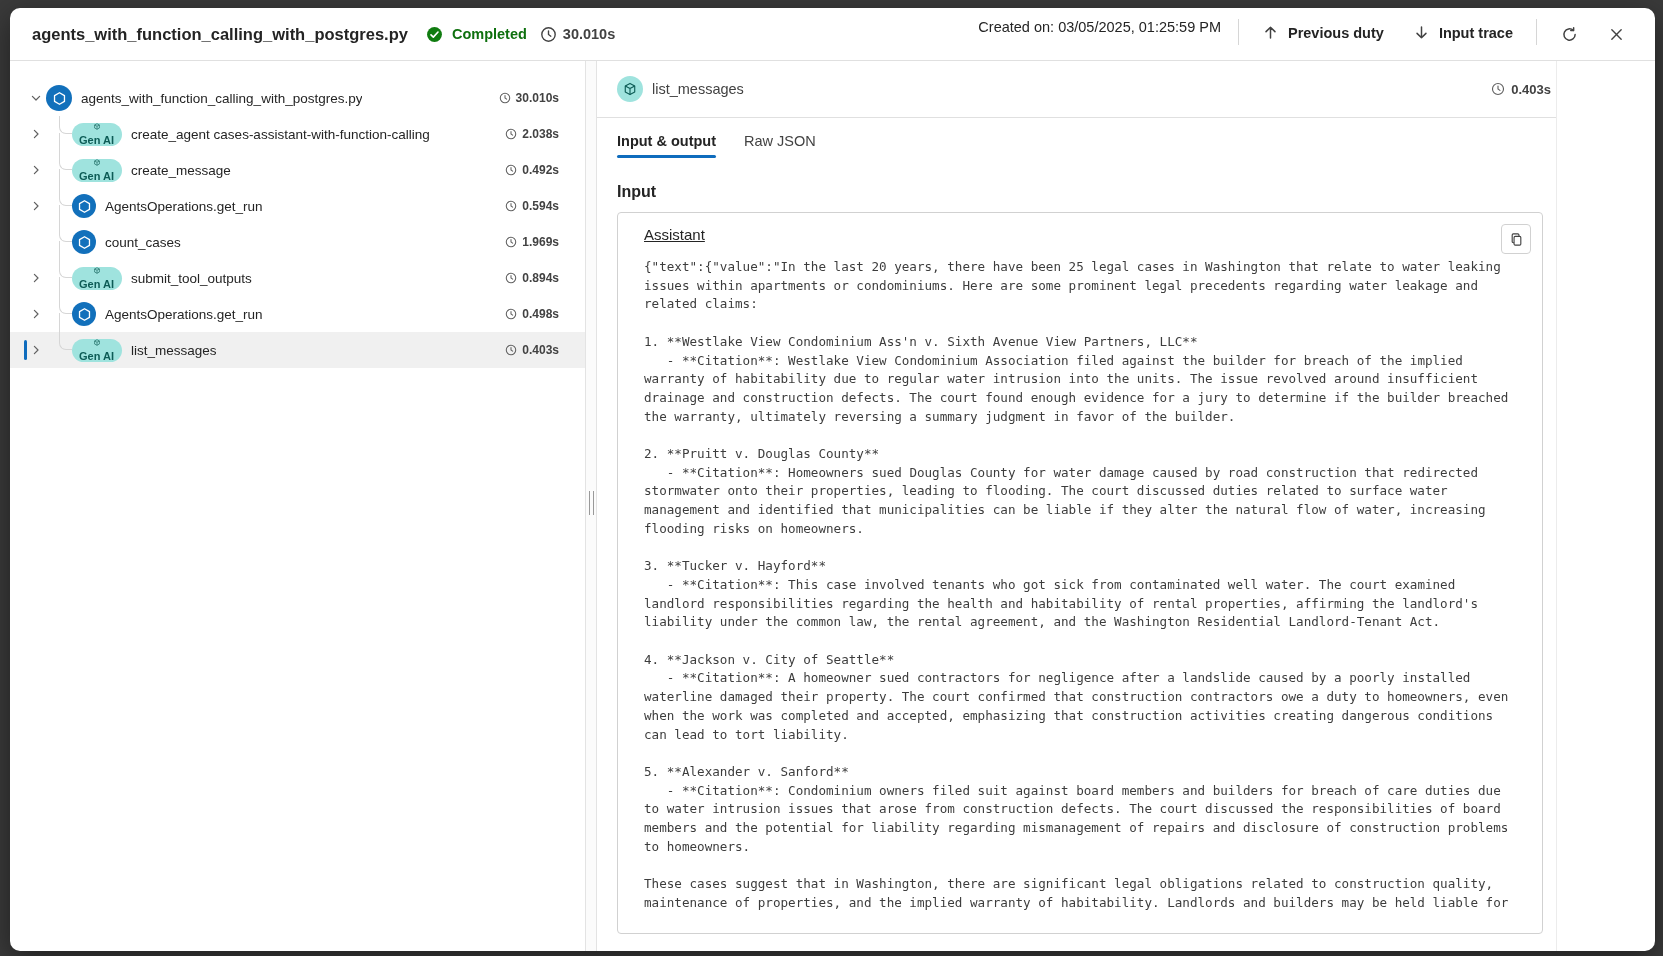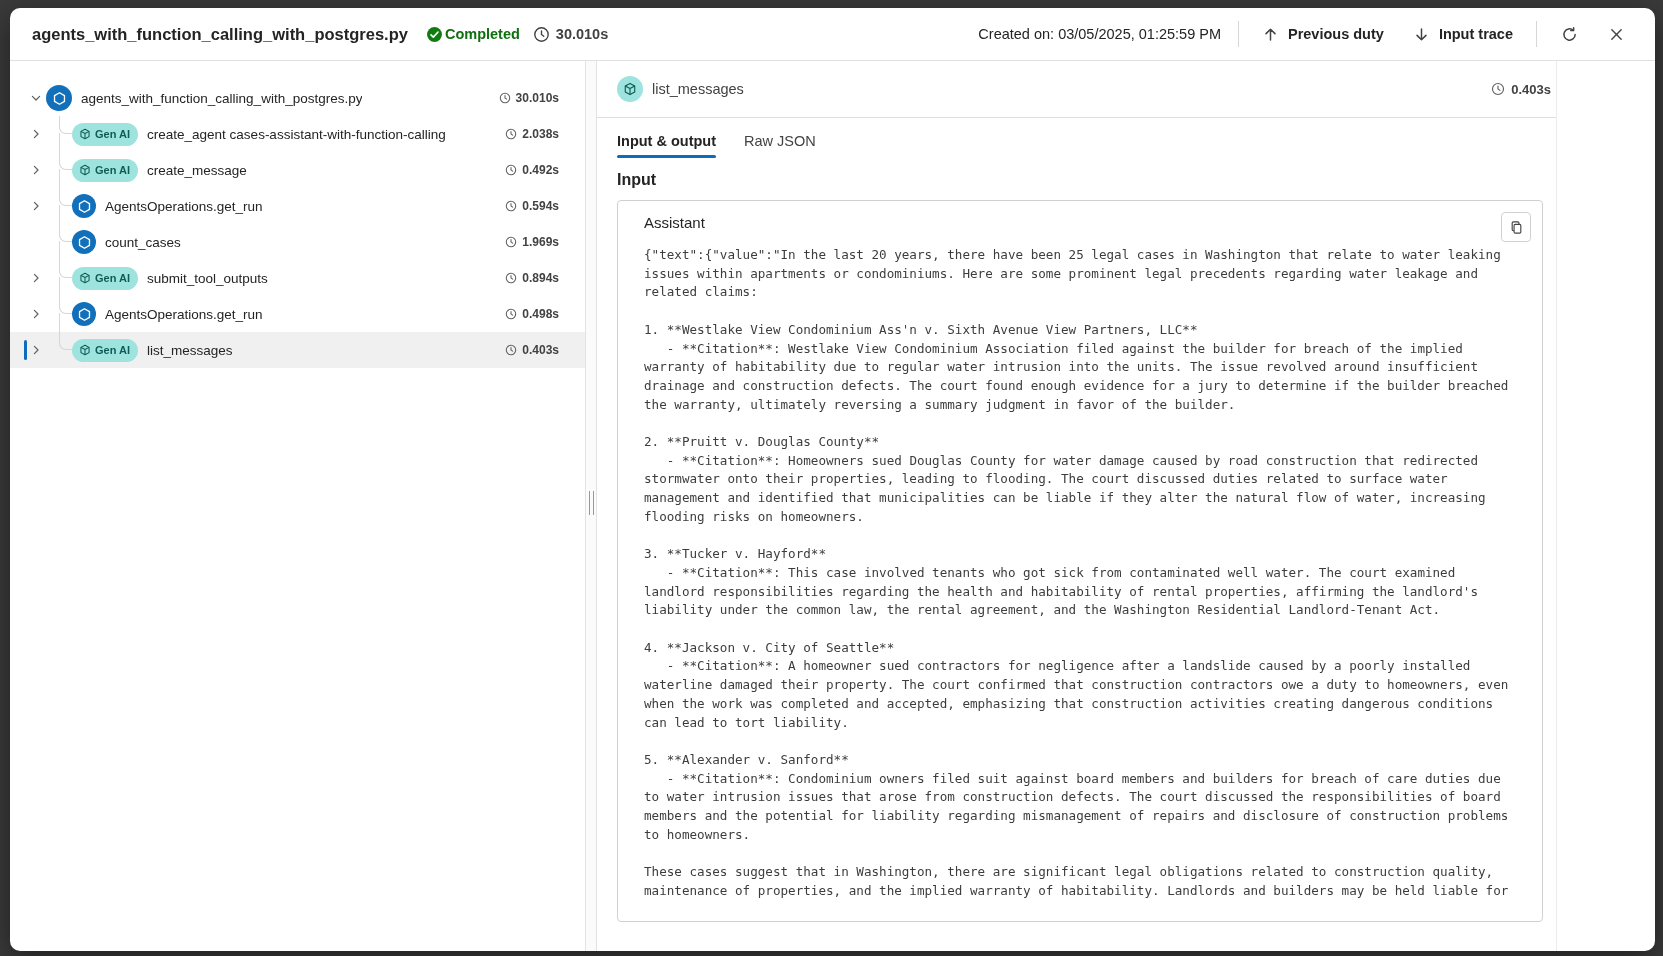--- a/index.html
+++ b/index.html
@@ -7,23 +7,23 @@
               font-family:"Liberation Sans", sans-serif; }
   .dialog { position:absolute; left:10px; top:8px; width:1645px; height:943px;
             background:#fff; border-radius:10px; overflow:hidden; display:flex; flex-direction:column;
             box-shadow:0 8px 30px rgba(0,0,0,.45); }
 
   
   .app-header { height:53px; flex:none; border-bottom:1px solid #e0e0e0;
                 display:flex; align-items:center; padding:0 24px 0 22px; }
   .hdr-left { display:flex; align-items:center; gap:13px; min-width:0; }
   .app-title { font-size:16.5px; font-weight:700; color:#242424; white-space:nowrap; }
-  .status { display:flex; align-items:center; gap:2px; font-size:14.5px; font-weight:600; color:#0e700e; margin-left:5px; }
+  .status { display:flex; align-items:center; gap:9px; font-size:14.5px; font-weight:600; color:#0e700e; margin-left:5px; }
   .hdr-duration { display:flex; align-items:center; gap:6px; font-size:14.5px; font-weight:600; color:#424242; }
-  .hdr-right { margin-left:auto; display:flex; align-items:center; gap:17px; }
+  .hdr-right { margin-left:auto; display:flex; align-items:flex-start; gap:17px; }
   .created-on { font-size:14.5px; color:#242424; white-space:nowrap; }
   .hdr-sep { width:1px; height:26px; background:#d6d6d6; }
   .nav-btn { display:flex; align-items:center; gap:9px; font-size:14.5px; font-weight:600; color:#242424; cursor:pointer;
              padding:5px 6px; border-radius:4px; }
   .icon-btn { width:30px; height:30px; display:flex; align-items:center; justify-content:center; border-radius:4px; cursor:pointer; }
   .icon-16 svg { width:17px; height:17px; display:block; }
 
   
   .panels { flex:1; display:flex; min-height:0; }
   .left-panel { width:575px; flex:none; padding-top:19px; position:relative; overflow:hidden; }
@@ -39,21 +39,21 @@
   .chevron { width:20px; height:20px; flex:none; display:flex; align-items:center; justify-content:center; color:#616161; }
   .chevron svg { width:12px; height:12px; display:block; }
   .chevron.down svg { transform:rotate(90deg); }
   .icon-wrap { flex:none; }
   .icon-code { width:26px; height:26px; border-radius:50%; background:var(--span-blue,#1270bb);
                display:flex; align-items:center; justify-content:center; }
   .icon-code svg { width:15px; height:15px; display:block; }
   .level-1 .icon-wrap { margin-left:26px; }
   .level-1 .icon-code { width:24px; height:24px; }
   .genai-badge { height:23px; border-radius:12px; background:var(--genai-bg,#9fe3de); color:var(--genai-fg,#0d5c56);
-                 display:inline-flex; align-items:center; gap:4px; padding:0 8px 0 7px; font-size:11px; font-weight:700; }
+                 display:inline-flex; align-items:center; gap:4px; padding:0 8px 0 7px; font-size:11px; font-weight:700;flex-direction:column; }
   .genai-badge svg { width:12px; height:12px; display:block; }
   .tree-label { margin-left:9px; font-size:13.5px; color:#242424; white-space:nowrap; overflow:hidden; text-overflow:ellipsis; }
   .tree-duration { margin-left:auto; padding-left:10px; display:flex; align-items:center; gap:5px;
                    font-size:12px; font-weight:600; color:#424242; flex:none; }
   .tree-duration svg { width:12px; height:12px; display:block; color:#616161; }
   .conn-elbow { position:absolute; left:49px; top:0; width:13px; height:18px;
                 border-left:1px solid #d6d6d6; border-bottom:1px solid #d6d6d6; border-bottom-left-radius:7px; }
   .conn-cont { position:absolute; left:49px; top:17px; width:1px; height:19px; background:#d6d6d6; }
 
   
@@ -68,24 +68,24 @@
   .detail-title { margin-left:9px; font-size:14.5px; color:#424242; }
   .detail-duration { margin-left:auto; display:flex; align-items:center; gap:6px; font-size:13px; font-weight:600; color:#424242; }
   .detail-duration svg { width:14px; height:14px; display:block; color:#616161; }
 
   .tabs { height:45px; flex:none; display:flex; gap:28px; padding-left:20px; }
   .tab { position:relative; display:flex; align-items:center; font-size:14.5px; color:#424242; cursor:pointer; }
   .tab.active { font-weight:600; color:#242424; }
   .tab.active::after { content:""; position:absolute; left:0; right:0; bottom:5px; height:3px; border-radius:2px;
                        background:var(--accent,#0f6cbd); }
 
-  .section-heading { margin:8px 0 11px 20px; font-size:16px; font-weight:700; color:#242424; }
+  .section-heading { margin:20px 0 11px 20px; font-size:16px; font-weight:700; color:#242424; }
   .msg-card { margin-left:20px; width:926px; border:1px solid #d1d1d1; border-radius:4px;
               padding:13px 26px 20px; position:relative; background:#fff; }
-  .msg-role { font-size:15px; color:#242424; }
+  .msg-role { font-size:15px; color:#242424;text-decoration:underline; }
   .copy-btn { position:absolute; top:11px; right:11px; width:30px; height:30px; background:#fff;
               border:1px solid #d1d1d1; border-radius:4px; display:flex; align-items:center; justify-content:center; cursor:pointer; }
   .copy-btn svg { width:15px; height:15px; display:block; }
   .msg-content { margin-top:15px; font-family:"DejaVu Sans Mono", monospace; font-size:12.6px; line-height:18.7px;
                  color:#3d3d3d; white-space:pre-wrap; word-break:break-word; }
 </style>
 </head>
 <body>
 
 <div class="dialog">

